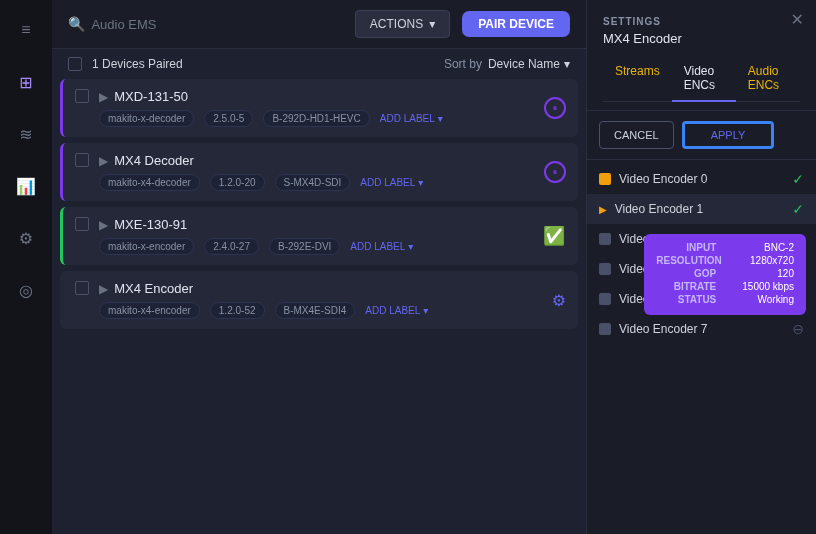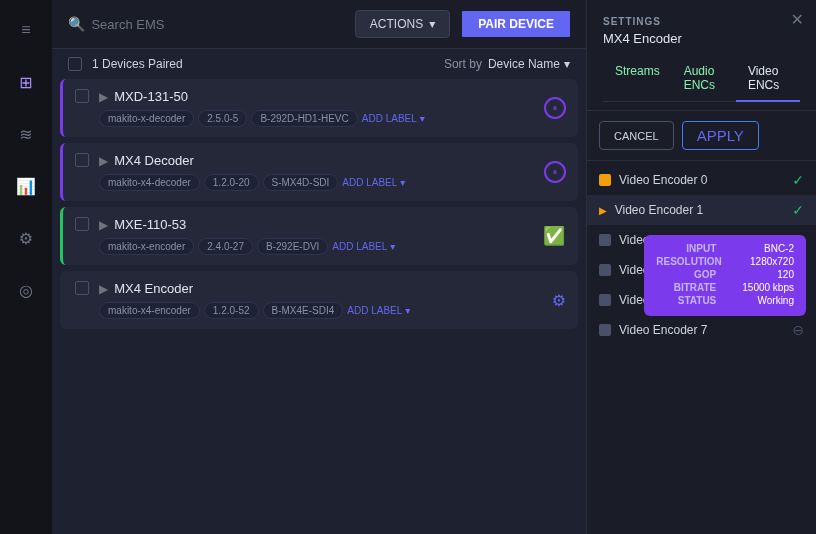--- a/index.html
+++ b/index.html
@@ -74,21 +74,21 @@
       cursor: pointer;
       display: flex;
       align-items: center;
       gap: 6px;
     }
     .pair-device-btn {
       background: #6366f1;
       border: none;
       color: #fff;
       padding: 6px 16px;
-      border-radius: 1px;
+      border-radius: 7px;
       font-size: 12px;
       font-weight: 600;
       cursor: pointer;
       margin-left: auto;
     }
 
     .device-list-header {
       display: flex;
       align-items: center;
       padding: 8px 16px;
@@ -146,21 +146,21 @@
     .device-row-top {
       display: flex;
       align-items: center;
       gap: 6px;
       margin-bottom: 6px;
     }
     .chevron-icon { color: #6b7280; font-size: 12px; }
     .device-name { font-size: 13px; color: #e0e4f0; font-weight: 500; }
     .device-tags {
       display: flex;
-      gap: 4px;
+      gap: 10px;
       flex-wrap: wrap;
       align-items: center;
     }
     .tag {
       background: #1e2235;
       border: 1px solid #2e3450;
       border-radius: 10px;
       padding: 2px 8px;
       font-size: 10px;
       color: #8892a4;
@@ -224,21 +224,21 @@
       margin-bottom: 10px;
     }
     .panel-tabs {
       display: flex;
       gap: 0;
       border-bottom: 1px solid #2a2e3f;
     }
     .panel-tab {
       padding: 8px 12px;
       font-size: 12px;
-      color: #86efac;
+      color: #eab308;
       cursor: pointer;
       border-bottom: 2px solid transparent;
       margin-bottom: -1px;
     }
     .panel-tab.active {
       color: #e0e4f0;
       border-bottom-color: #6366f1;
     }
 
     .panel-actions {
@@ -251,25 +251,25 @@
       background: transparent;
       border: 1px solid #4a5068;
       color: #cdd2dc;
       padding: 5px 14px;
       border-radius: 4px;
       font-size: 11px;
       cursor: pointer;
     }
     .apply-btn {
       background: transparent;
-      border: 1px solid #3b82f6;
+      border: 3px solid #3b82f6;
       color: #6366f1;
-      padding: 5px 14px;
+      padding: 5px 26px;
       border-radius: 4px;
-      font-size: 15px;
+      font-size: 11px;
       cursor: pointer;
     }
 
     
     .encoder-list {
       flex: 1;
       overflow-y: auto;
       padding: 4px 0;
     }
     .encoder-item {
@@ -352,21 +352,21 @@
   <div class="sidebar-icon">📊</div>
   <div class="sidebar-icon">⚙</div>
   <div class="sidebar-icon">◎</div>
 </div>
 
 <div class="main">
 
   <div class="topbar">
     <div class="search-box">
       <span class="search-icon">🔍</span>
-      <span style="cursor:text; color:#6b7280; font-size:13px;">Search EMS</span>
+      <span style="cursor:text; color:#6b7280; font-size:13px;">Audio EMS</span>
     </div>
     <button class="actions-btn">
       <span>ACTIONS</span>
       <span>▾</span>
     </button>
     <button class="pair-device-btn">PAIR DEVICE</button>
   </div>
 
   <div class="device-list-header">
     <div class="checkbox-placeholder"></div>
@@ -418,21 +418,21 @@
       <div class="status-icon-right">
         <div class="pause-icon">⏸</div>
       </div>
     </div>
 
     <div class="device-row green-border">
       <div class="checkbox-placeholder"></div>
       <div class="device-row-content">
         <div class="device-row-top">
           <span class="chevron-icon">▶</span>
-          <span class="device-name">MXE-110-53</span>
+          <span class="device-name">MXE-130-91</span>
         </div>
         <div class="device-tags">
           <span class="tag">makito-x-encoder</span>
           <span class="tag">2.4.0-27</span>
           <span class="tag">B-292E-DVI</span>
           <span class="add-label-btn">ADD LABEL <span>▾</span></span>
         </div>
       </div>
       <div class="status-icon-right">
         <span class="check-icon">✅</span>
@@ -462,22 +462,22 @@
 </div>
 
 <div class="right-panel" style="position:relative;">
   <span class="close-btn">✕</span>
 
   <div class="panel-header">
     <div class="settings-label">SETTINGS</div>
     <div class="encoder-name">MX4 Encoder</div>
     <div class="panel-tabs">
       <div class="panel-tab">Streams</div>
+      <div class="panel-tab active">Video ENCs</div>
       <div class="panel-tab">Audio ENCs</div>
-      <div class="panel-tab active">Video ENCs</div>
     </div>
   </div>
 
   <div class="panel-actions">
     <button class="cancel-btn">CANCEL</button>
     <button class="apply-btn">APPLY</button>
   </div>
 
   <div class="encoder-list">
 

